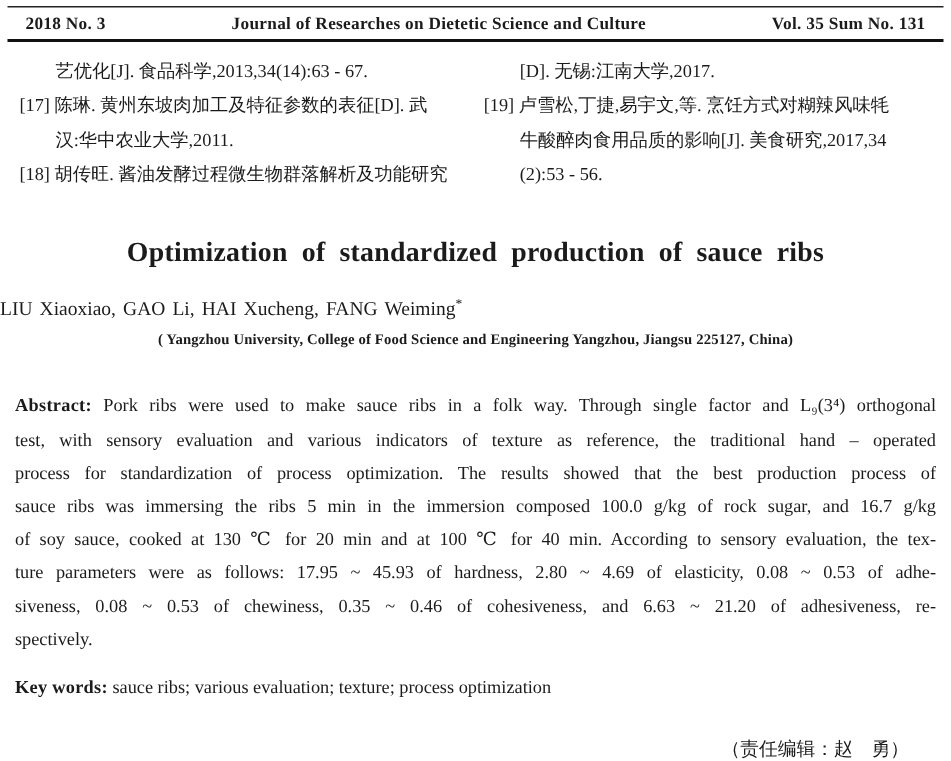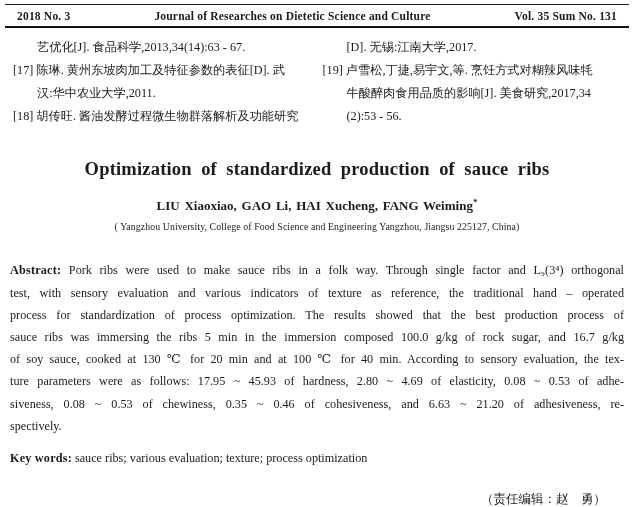--- a/index.html
+++ b/index.html
@@ -34,30 +34,31 @@
 
   
   .article-title {
     margin: 31px 10px 0 10px;
     text-align: center;
     font-size: 18.5px; font-weight: bold;
     word-spacing: 4.5px; letter-spacing: 0.2px;
   }
   .authors {
     margin-top: 17px;
-    text-align: center;
-    font-size: 13px; font-weight: bold;
+    text-align: left;
+    font-size: 13px; font-weight: normal;
     word-spacing: 1.5px;
   }
   .authors sup { font-size: 9px; }
   .affiliation {
     margin-top: 7px;
     text-align: center;
     font-size: 9.8px;
     letter-spacing: 0.1px;
+    font-weight: bold;
   }
 
   
   .abstract {
     margin: 27px 10px 0 10px;
     font-size: 12.2px; line-height: 22.2px;
   }
   .aline {
     white-space: nowrap; overflow: hidden;
     text-align: justify; text-align-last: justify;

